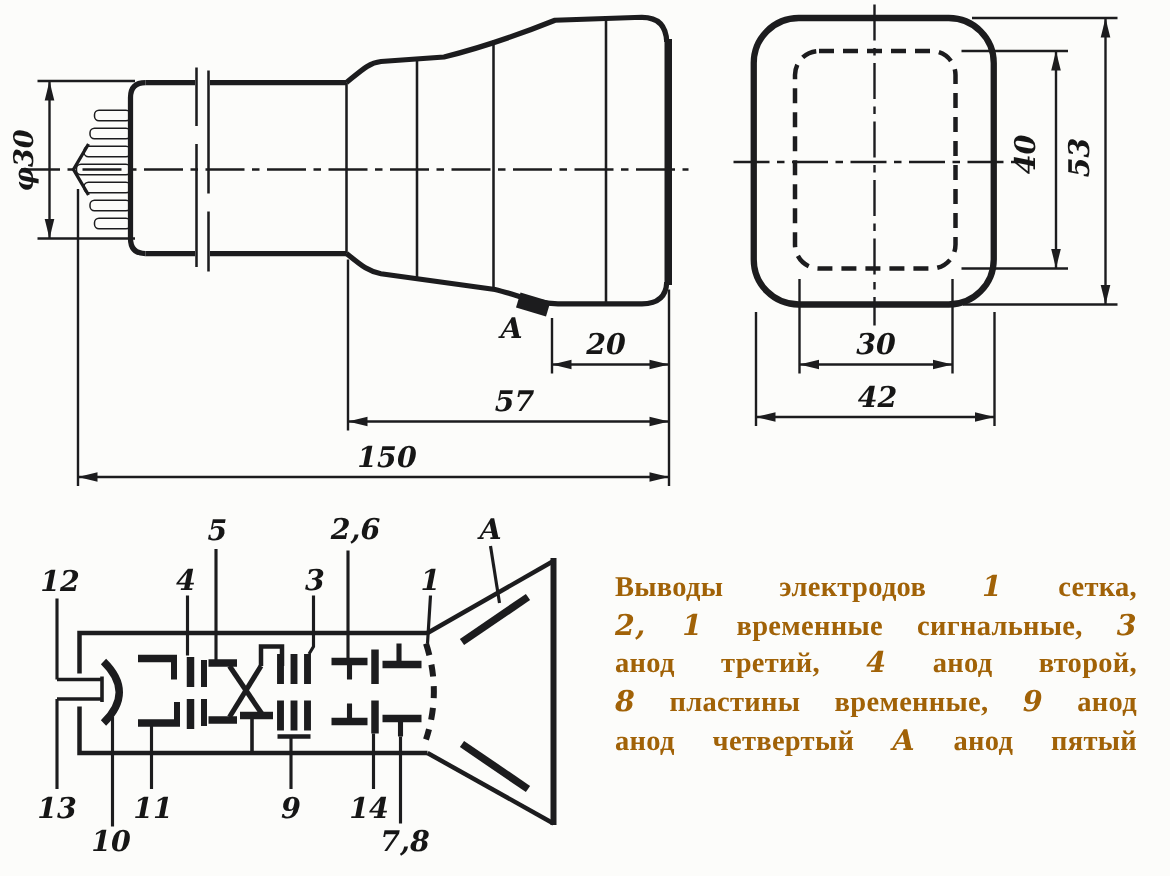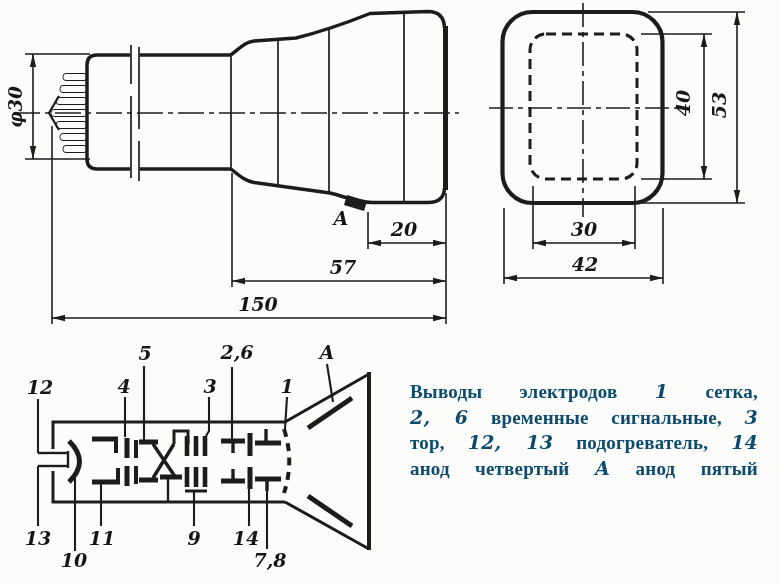--- a/index.html
+++ b/index.html
@@ -14,21 +14,21 @@
   .env{stroke-width:3;}
   .lead{stroke-width:2.1;}
   .bar{stroke-width:5;stroke-linecap:butt;}
   .bar2{stroke-width:4;}
   .bar3{stroke-width:3.4;}
   .grid{stroke-width:4.6;}
   .dim-label{font:italic 700 19px "DejaVu Serif", serif;fill:#161616;}
   .dim-label-sm{font:italic 700 18px "DejaVu Serif", serif;fill:#161616;}
   .el-label{font:italic 700 19px "DejaVu Serif", serif;fill:#161616;}
   .legend{position:absolute;left:410px;top:379px;width:348px;
-          font:700 19px/25.7px "Liberation Serif", serif;color:#0c4a6e;letter-spacing:.2px;}
+          font:700 19px/25.7px "Liberation Serif", serif;color:#a16207;letter-spacing:.2px;}
   .legend-line{text-align:justify;text-align-last:justify;}
   .legend .num{font-style:italic;font-family:"DejaVu Serif", serif;}
 </style>
 </head>
 <body>
 
 <div id="page">
 <svg width="780" height="584" viewBox="0 0 780 584">
 
   <g>
@@ -226,17 +226,18 @@
     <text class="el-label" x="74" y="567" text-anchor="middle">10</text>
     <text class="el-label" x="102" y="545" text-anchor="middle">11</text>
     <text class="el-label" x="194" y="545" text-anchor="middle">9</text>
     <text class="el-label" x="246" y="545" text-anchor="middle">14</text>
     <text class="el-label" x="270" y="567" text-anchor="middle">7,8</text>
   </g>
 </svg>
 
 <div class="legend">
       <div class="legend-line"><span>Выводы электродов </span><span class="num">1</span><span> сетка,</span></div>
-      <div class="legend-line"><span class="num">2, 6</span><span> временные сигнальные, </span><span class="num">3</span></div>
-      <div class="legend-line"><span>тор, </span><span class="num">12, 13</span><span> подогреватель, </span><span class="num">14</span></div>
+      <div class="legend-line"><span class="num">2, 1</span><span> временные сигнальные, </span><span class="num">3</span></div>
+      <div class="legend-line"><span>анод третий, </span><span class="num">4</span><span> анод второй,</span></div>
+      <div class="legend-line"><span class="num">8</span><span> пластины временные, </span><span class="num">9</span><span> анод</span></div>
       <div class="legend-line"><span>анод четвертый </span><span class="num">А</span><span> анод пятый</span></div>
     </div>
 </div>
 
 </body></html>

